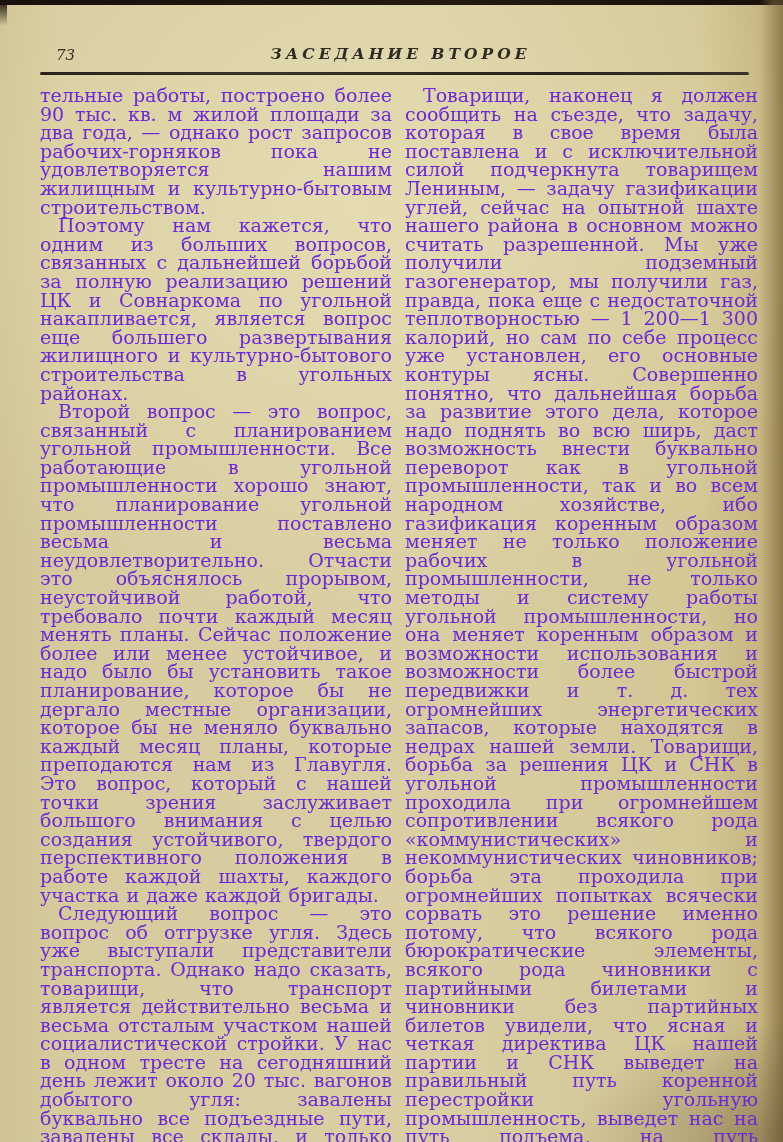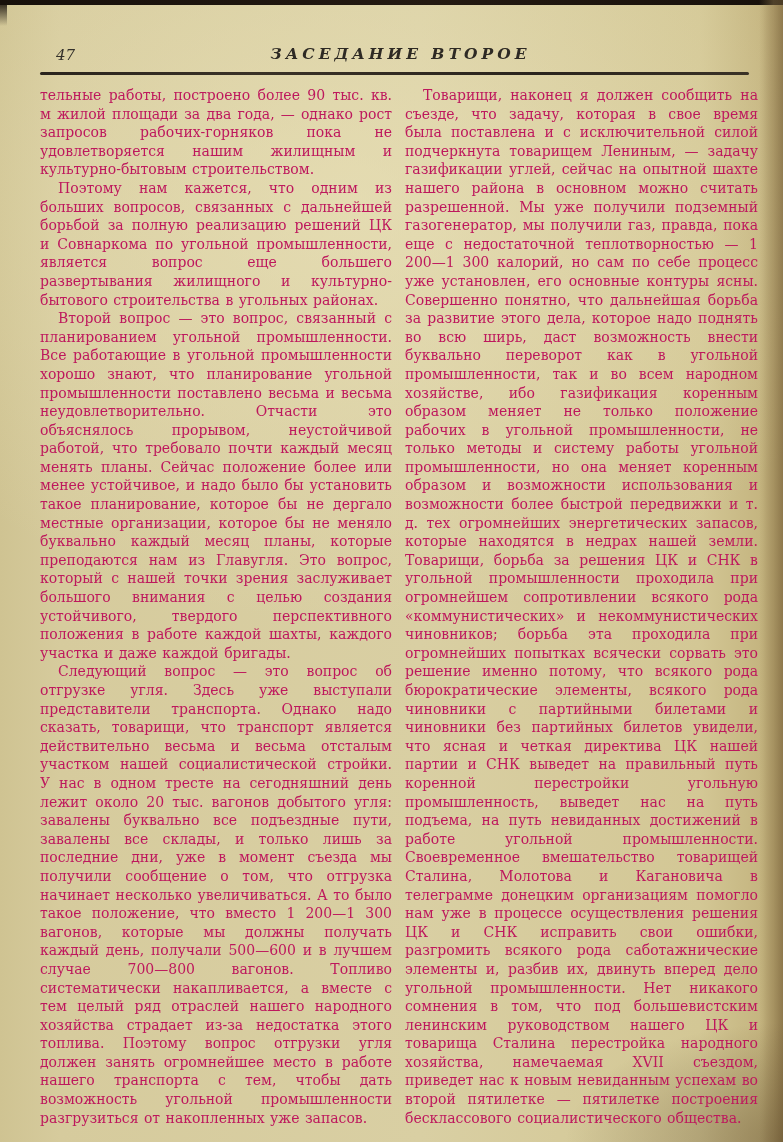--- a/index.html
+++ b/index.html
@@ -49,46 +49,46 @@
     border-radius: 2px;
   }
   .columns {
     position: absolute; top: 86px; left: 40px; width: 718px;
     display: flex; gap: 13px;
   }
   .column { width: 352px; }
   .column.right { width: 353px; }
   p.para {
     margin: 0;
-    font-size: 14px;
+    font-size: 19px;
     line-height: 18.6px;
     text-align: justify;
-    color: #be185d;
+    color: #6d28d9;
     word-spacing: 1px;
     hyphens: auto;
   }
   p.para.indent { text-indent: 18px; }
 </style>
 </head>
 <body style="color: rgb(47, 42, 34);">
 
 <div class="scan-top-edge"></div>
 <div class="scan-corner-blob"></div>
 <div class="scan-right-edge"></div>
 <div class="scan-bottom-shadow"></div>
 
 <div class="page-header">
-  <span class="page-number">47</span>
+  <span class="page-number">73</span>
   <span class="header-title">ЗАСЕДАНИЕ ВТОРОЕ</span>
 </div>
 <div class="header-rule"></div>
 
 <div class="columns">
   <div class="column left">
       <p class="para" lang="ru">тельные работы, построено более 90 тыс. кв. м жилой площади за два года, — однако рост запросов рабочих-горняков пока не удовлетворяется нашим жилищным и культурно-бытовым строительством.</p>
-      <p class="para indent" lang="ru">Поэтому нам кажется, что одним из больших вопросов, связанных с дальнейшей борьбой за полную реализацию решений ЦК и Совнаркома по угольной промышленности, является вопрос еще большего развертывания жилищного и культурно-бытового строительства в угольных районах.</p>
+      <p class="para indent" lang="ru">Поэтому нам кажется, что одним из больших вопросов, связанных с дальнейшей борьбой за полную реализацию решений ЦК и Совнаркома по угольной накапливается, является вопрос еще большего развертывания жилищного и культурно-бытового строительства в угольных районах.</p>
       <p class="para indent" lang="ru">Второй вопрос — это вопрос, связанный с планированием угольной промышленности. Все работающие в угольной промышленности хорошо знают, что планирование угольной промышленности поставлено весьма и весьма неудовлетворительно. Отчасти это объяснялось прорывом, неустойчивой работой, что требовало почти каждый месяц менять планы. Сейчас положение более или менее устойчивое, и надо было бы установить такое планирование, которое бы не дергало местные организации, которое бы не меняло буквально каждый месяц планы, которые преподаются нам из Главугля. Это вопрос, который с нашей точки зрения заслуживает большого внимания с целью создания устойчивого, твердого перспективного положения в работе каждой шахты, каждого участка и даже каждой бригады.</p>
       <p class="para indent" lang="ru">Следующий вопрос — это вопрос об отгрузке угля. Здесь уже выступали представители транспорта. Однако надо сказать, товарищи, что транспорт является действительно весьма и весьма отсталым участком нашей социалистической стройки. У нас в одном тресте на сегодняшний день лежит около 20 тыс. вагонов добытого угля: завалены буквально все подъездные пути, завалены все склады, и только лишь за последние дни, уже в момент съезда мы получили сообщение о том, что отгрузка начинает несколько увеличиваться. А то было такое положение, что вместо 1 200—1 300 вагонов, которые мы должны получать каждый день, получали 500—600 и в лучшем случае 700—800 вагонов. Топливо систематически накапливается, а вместе с тем целый ряд отраслей нашего народного хозяйства страдает из-за недостатка этого топлива. Поэтому вопрос отгрузки угля должен занять огромнейшее место в работе нашего транспорта с тем, чтобы дать возможность угольной промышленности разгрузиться от накопленных уже запасов.</p>
     </div>
   <div class="column right">
       <p class="para indent" lang="ru">Товарищи, наконец я должен сообщить на съезде, что задачу, которая в свое время была поставлена и с исключительной силой подчеркнута товарищем Лениным, — задачу газификации углей, сейчас на опытной шахте нашего района в основном можно считать разрешенной. Мы уже получили подземный газогенератор, мы получили газ, правда, пока еще с недостаточной теплотворностью — 1 200—1 300 калорий, но сам по себе процесс уже установлен, его основные контуры ясны. Совершенно понятно, что дальнейшая борьба за развитие этого дела, которое надо поднять во всю ширь, даст возможность внести буквально переворот как в угольной промышленности, так и во всем народном хозяйстве, ибо газификация коренным образом меняет не только положение рабочих в угольной промышленности, не только методы и систему работы угольной промышленности, но она меняет коренным образом и возможности использования и возможности более быстрой передвижки и т. д. тех огромнейших энергетических запасов, которые находятся в недрах нашей земли. Товарищи, борьба за решения ЦК и СНК в угольной промышленности проходила при огромнейшем сопротивлении всякого рода «коммунистических» и некоммунистических чиновников; борьба эта проходила при огромнейших попытках всячески сорвать это решение именно потому, что всякого рода бюрократические элементы, всякого рода чиновники с партийными билетами и чиновники без партийных билетов увидели, что ясная и четкая директива ЦК нашей партии и СНК выведет на правильный путь коренной перестройки угольную промышленность, выведет нас на путь подъема, на путь невиданных достижений в работе угольной промышленности. Своевременное вмешательство товарищей Сталина, Молотова и Кагановича в телеграмме донецким организациям помогло нам уже в процессе осуществления решения ЦК и СНК исправить свои ошибки, разгромить всякого рода саботажнические элементы и, разбив их, двинуть вперед дело угольной промышленности. Нет никакого сомнения в том, что под большевистским ленинским руководством нашего ЦК и товарища Сталина перестройка народного хозяйства, намечаемая XVII съездом, приведет нас к новым невиданным успехам во второй пятилетке — пятилетке построения бесклассового социалистического общества.</p>
     </div>
 </div>
 
 </body></html>

